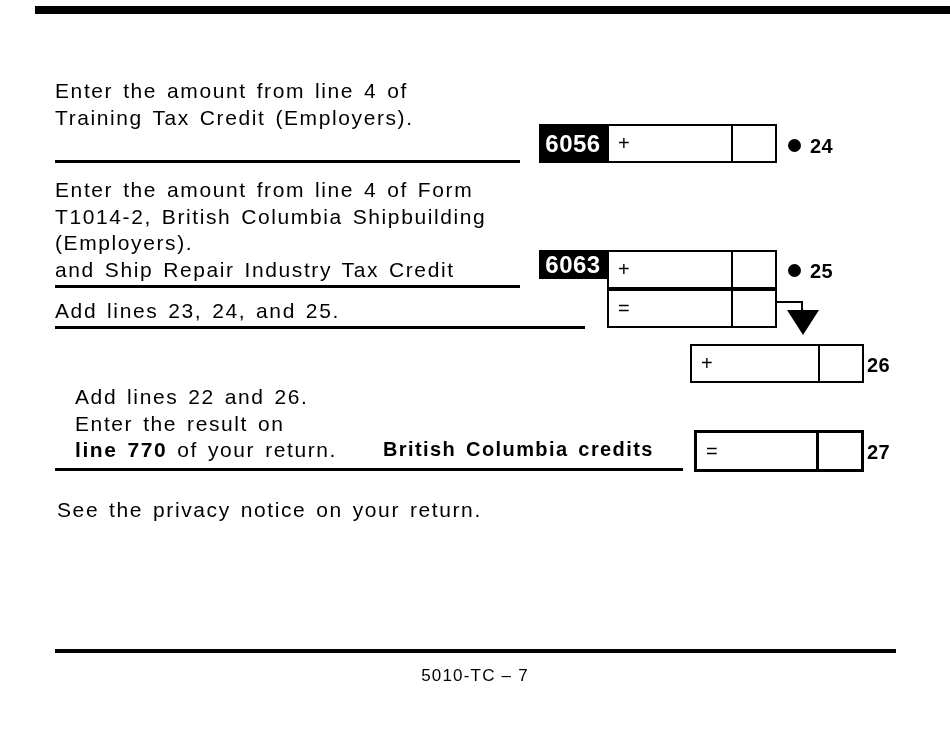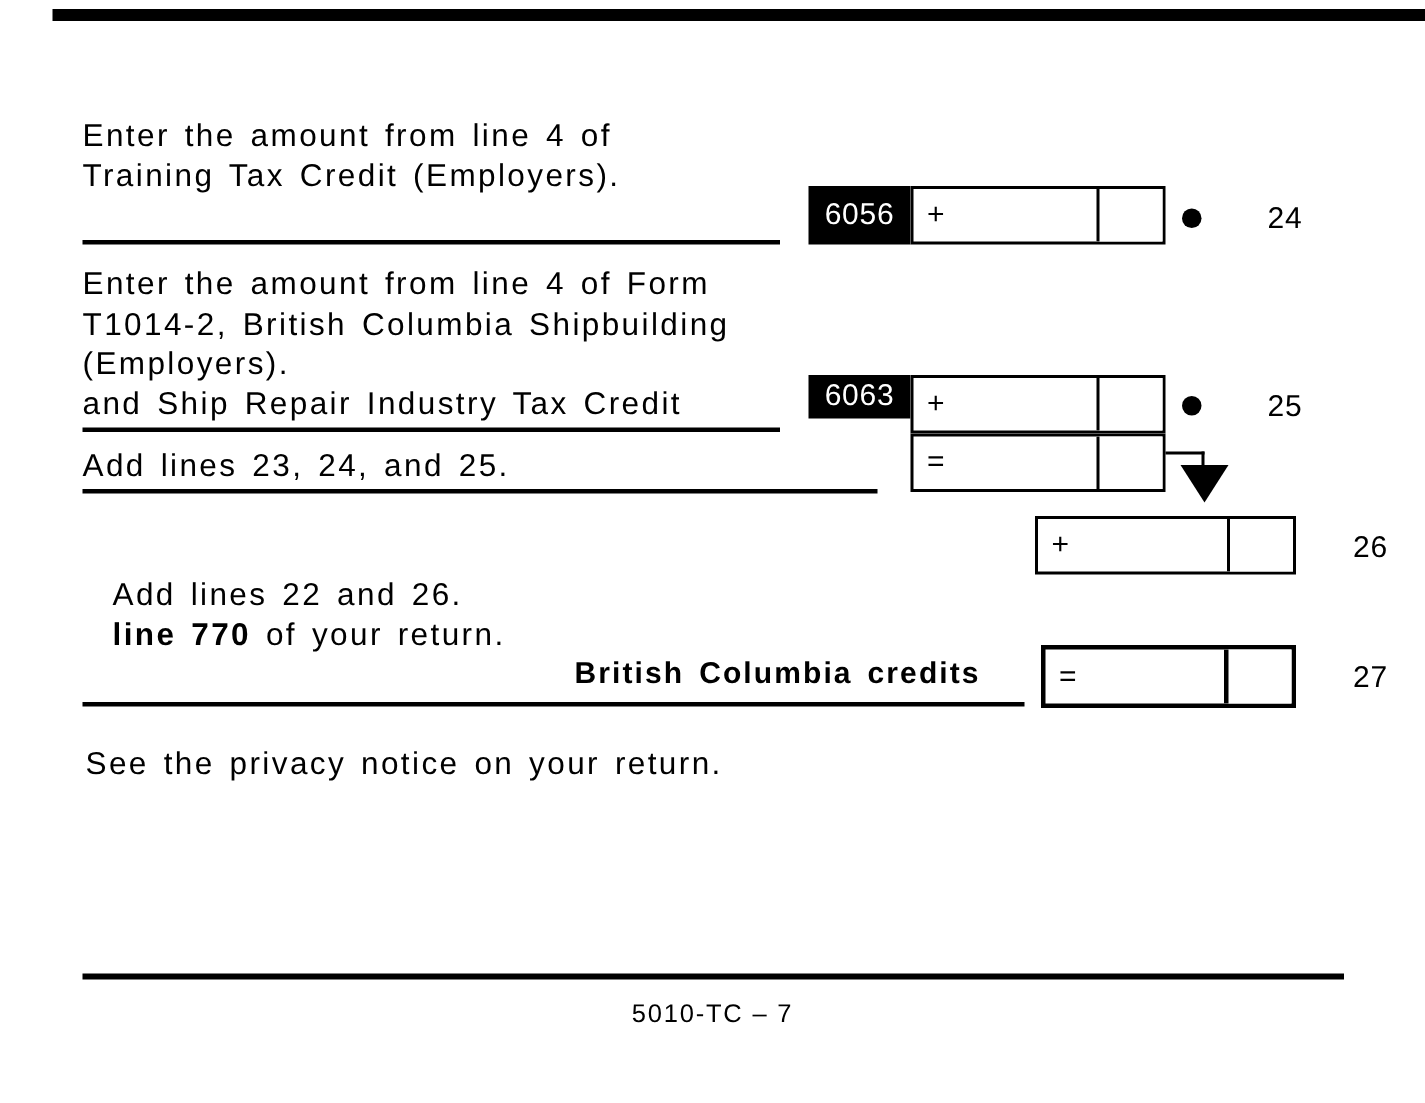--- a/index.html
+++ b/index.html
@@ -18,21 +18,21 @@
     letter-spacing:1.6px;
     word-spacing:2.5px;
     white-space:nowrap;
   }
   .b{font-weight:bold;}
   .rule{position:absolute;background:#000000;}
   .codebox{
     position:absolute;
     background:#000000;color:#ffffff;
     display:flex;align-items:center;justify-content:center;
-    font-weight:normal;font-size:20px;letter-spacing:0.5px;
+    font-weight:bold;font-size:24px;letter-spacing:0.5px;
   }
   .fieldbox{
     position:absolute;
     box-sizing:border-box;
     border:2px solid #000000;
     background:#ffffff;
     display:flex;align-items:stretch;
   }
   .fieldbox.thick{border-width:3px;}
   .amt{
@@ -40,23 +40,22 @@
     padding-left:9px;
     font-size:20px;letter-spacing:1px;
   }
   .cents{
     box-sizing:border-box;
     width:44px;border-left:2px solid #000000;background:#ffffff;
   }
   .fieldbox.thick .cents{border-left-width:3px;width:45px;}
   .linenum{
     position:absolute;
-    font-weight:normal;font-size:20px;letter-spacing:0.5px;
+    font-weight:bold;font-size:20px;letter-spacing:0.5px;
     white-space:nowrap;
-    margin-left:35px;
   }
   .bullet{
     position:absolute;width:13px;height:13px;border-radius:50%;
     background:#000000;
   }
   .arrowhead{
     position:absolute;width:0;height:0;
     border-left:16px solid transparent;
     border-right:16px solid transparent;
     border-top:25px solid #000000;
@@ -134,20 +133,21 @@
   <div class="fieldbox" style="left:690px;top:344px;width:174px;height:39px;">
     <div class="amt">
       <span>+</span>
     </div>
     <div class="cents"></div>
   </div>
   <div class="linenum" style="left:867px;top:354px;">26</div>
 
   <div class="txt" style="left:75px;top:384px;">
     <div>Add lines 22 and 26.</div>
+    <div>Enter the result on</div>
     <div><span class="b">line 770</span><span> of your return.</span></div>
   </div>
   <div class="resultlabel" style="left:383px;top:438px;">British Columbia credits</div>
   <div class="rule" style="left:55px;top:468px;width:628px;height:3px;"></div>
 
   <div class="fieldbox thick" style="left:694px;top:430px;width:170px;height:42px;">
     <div class="amt">
       <span>=</span>
     </div>
     <div class="cents"></div>

